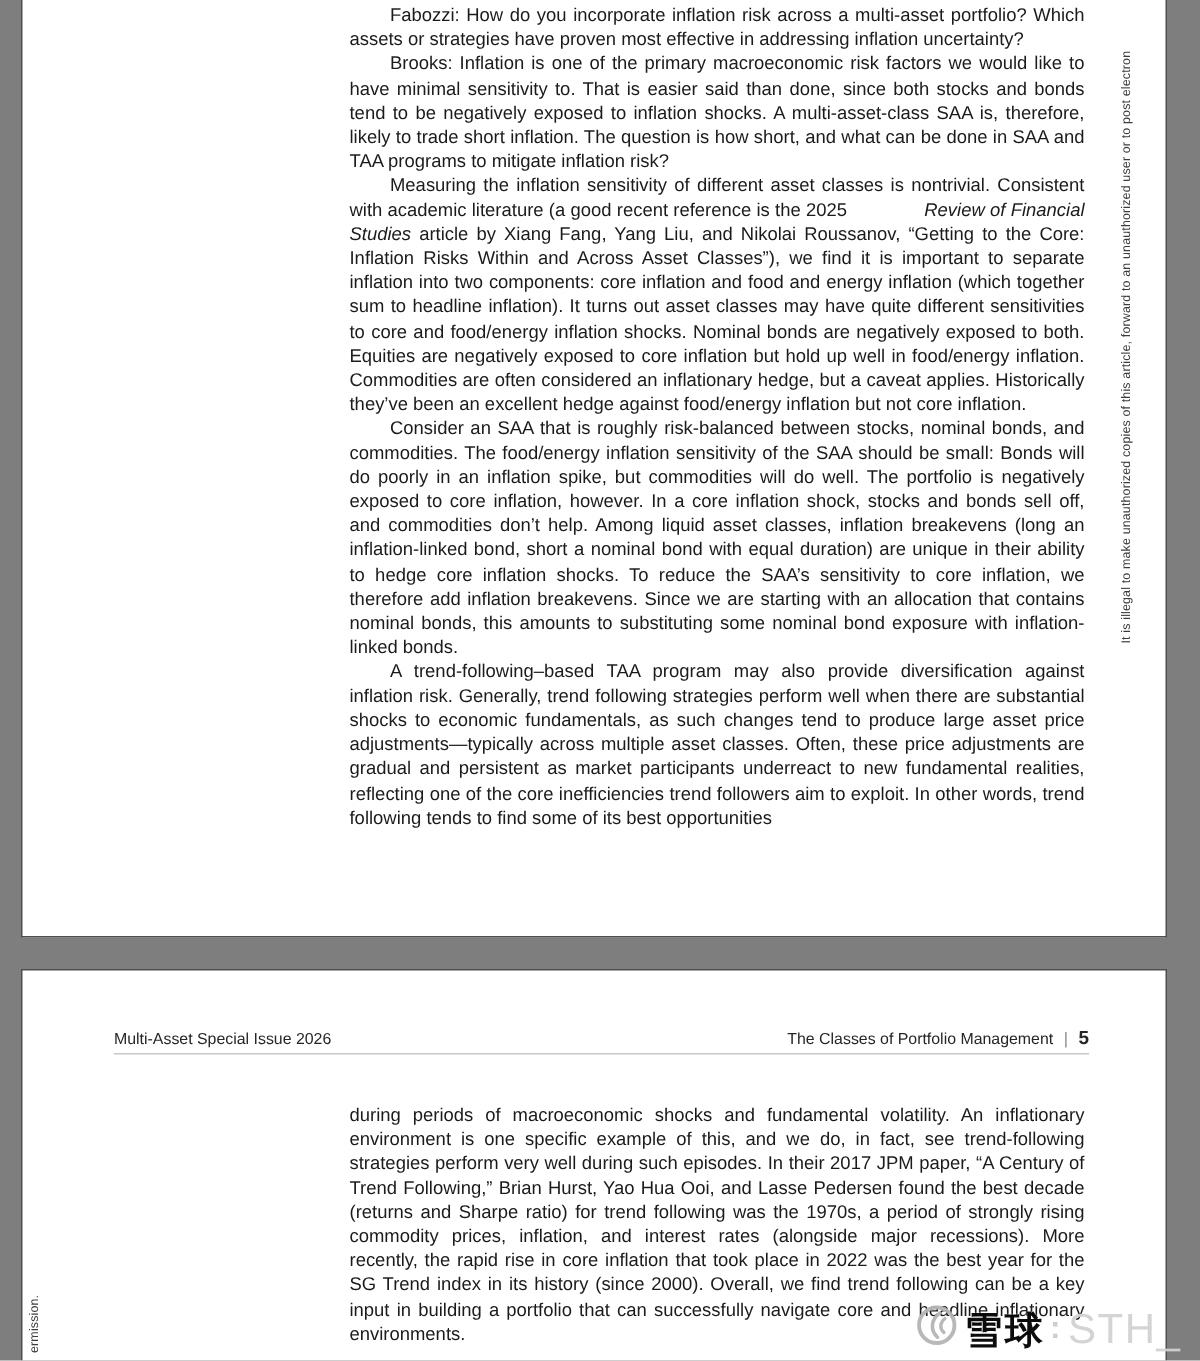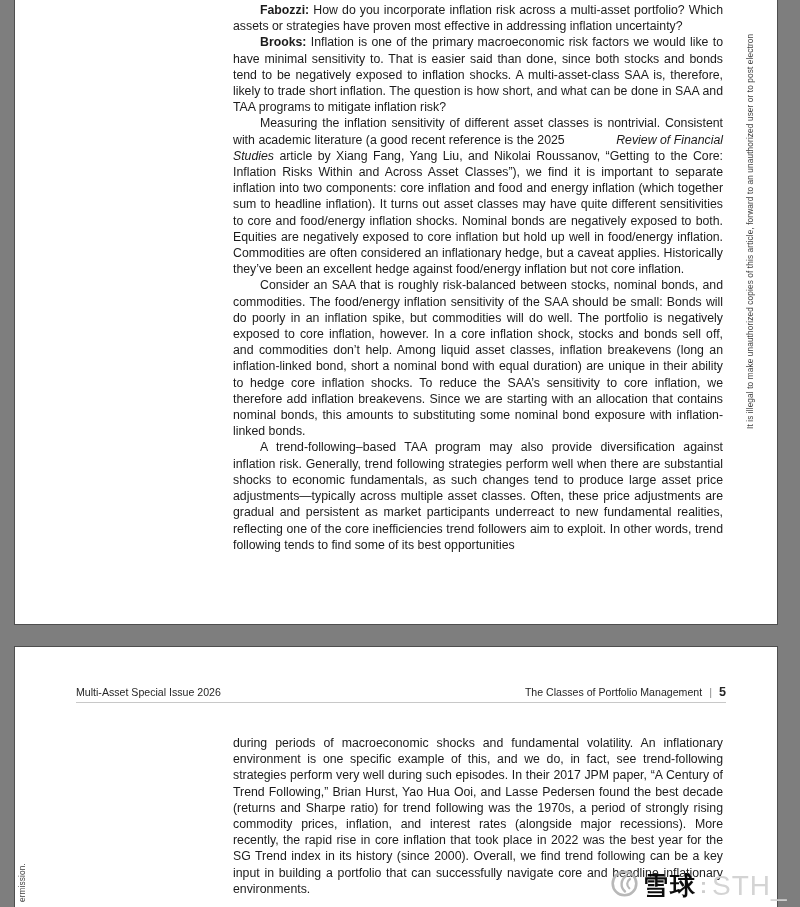--- a/index.html
+++ b/index.html
@@ -25,21 +25,21 @@
     position: absolute;
     left: 218px;
     width: 490px;
     color: #1b1b1b;
     font-size: 12.3px;
     line-height: 16.2px;
     text-align: justify;
   }
   .col-top { top: 2px; }
   .para { margin: 0; text-indent: 27px; }
-  .para b { font-weight: bold; }
+  .para b { font-weight: normal; }
   .para i { font-style: italic; margin-left: 48px; }
 
   .body-continued {
     top: 88px;
     text-indent: 0;
   }
 
   .vtext {
     position: absolute;
     height: 11px;

